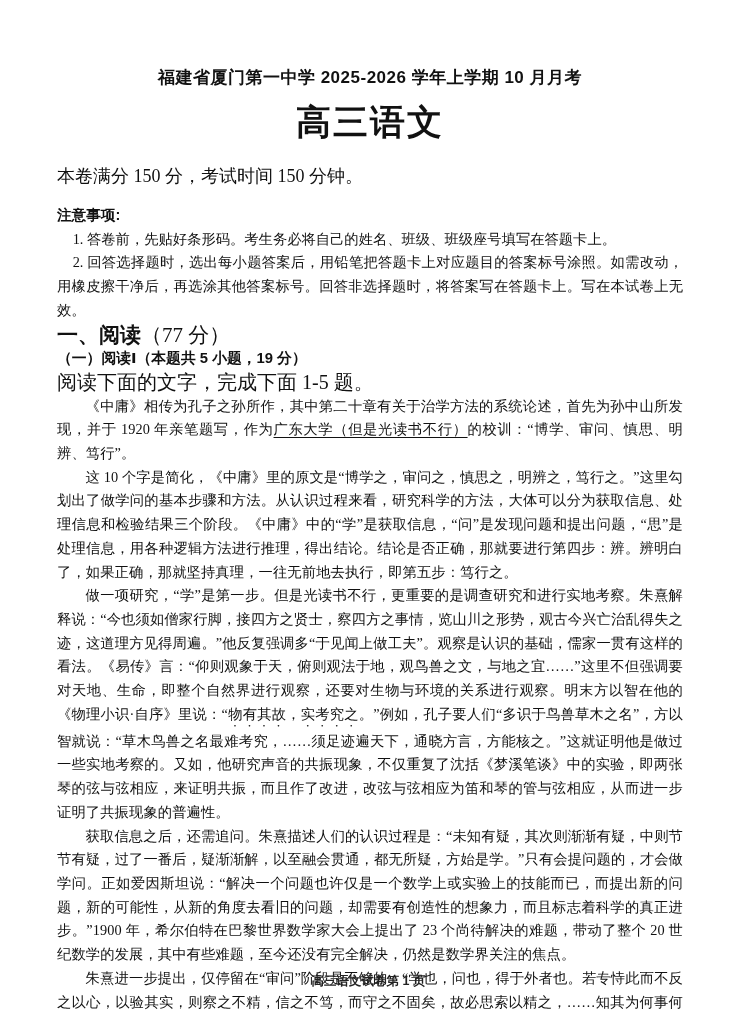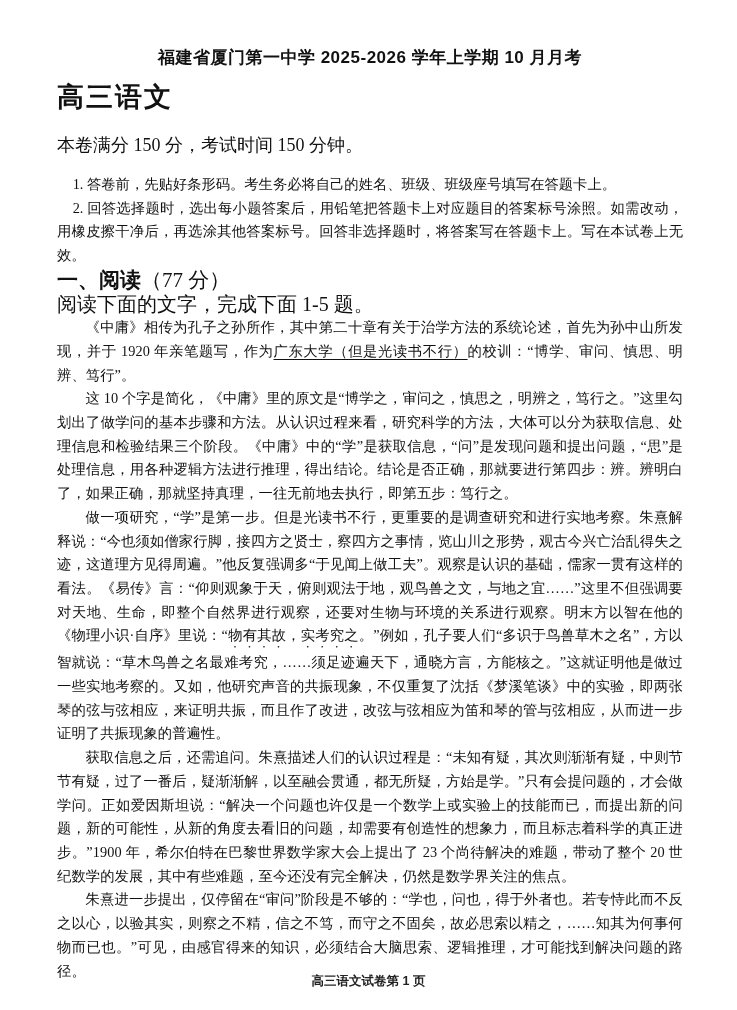--- a/index.html
+++ b/index.html
@@ -13,27 +13,27 @@
     padding: 46px 54px 0 57px;
     overflow: hidden;
     font-family: "Liberation Serif", "DejaVu Serif", serif;
   }
   .school-line {
     text-align: center;
     font-family: "Liberation Sans", "DejaVu Sans", sans-serif;
     font-weight: bold;
     font-size: 17px;
     letter-spacing: 0.5px;
-    margin: 0 0 10px 0;
+    margin: 20px 0 10px 0;
   }
   .exam-title {
-    text-align: left;
+    text-align: center;
     font-family: "Liberation Sans", "DejaVu Sans", sans-serif;
     font-weight: bold;
-    font-size: 27px;
+    font-size: 35px;
     letter-spacing: 2px;
     margin: 0 0 18px 0;
   }
   .meta-line {
     text-align: left;
     font-size: 18px;
     margin: 0 0 16px 0;
   }
   .notice-head {
     font-family: "Liberation Sans", "DejaVu Sans", sans-serif;
@@ -102,26 +102,28 @@
 
 <div class="page">
 
   <header>
     <div class="school-line">福建省厦门第一中学 2025-2026 学年上学期 10 月月考</div>
     <h1 class="exam-title">高三语文</h1>
     <div class="meta-line">本卷满分 150 分，考试时间 150 分钟。</div>
   </header>
 
   <section>
+    <div class="notice-head">注意事项:</div>
     <p class="notice-item">1. 答卷前，先贴好条形码。考生务必将自己的姓名、班级、班级座号填写在答题卡上。</p>
     <p class="notice-item">2. 回答选择题时，选出每小题答案后，用铅笔把答题卡上对应题目的答案标号涂照。如需改动，用橡皮擦干净后，再选涂其他答案标号。回答非选择题时，将答案写在答题卡上。写在本试卷上无效。</p>
   </section>
 
   <section>
     <div class="sec-title"><span class="b">一、阅读</span><span>（77 分）</span></div>
+    <p class="part-title">（一）阅读Ⅰ（本题共 5 小题，19 分）</p>
     <p class="intro-line">阅读下面的文字，完成下面 1-5 题。</p>
 
     <p class="body-par"><span>《中庸》相传为孔子之孙所作，其中第二十章有关于治学方法的系统论述，首先为孙中山所发现，并于 1920 年亲笔题写，作为</span><span class="u">广东大学（但是光读书不行）</span><span>的校训：“博学、审问、慎思、明辨、笃行”。</span></p>
     <p class="body-par"><span>这 10 个字是简化，《中庸》里的原文是“博学之，审问之，慎思之，明辨之，笃行之。”这里勾划出了做学问的基本步骤和方法。从认识过程来看，研究科学的方法，大体可以分为获取信息、处理信息和检验结果三个阶段。《中庸》中的“学”是获取信息，“问”是发现问题和提出问题，“思”是处理信息，用各种逻辑方法进行推理，得出结论。结论是否正确，那就要进行第四步：辨。辨明白了，如果正确，那就坚持真理，一往无前地去执行，即第五步：笃行之。</span></p>
     <p class="body-par"><span>做一项研究，“学”是第一步。但是光读书不行，更重要的是调查研究和进行实地考察。朱熹解释说：“今也须如僧家行脚，接四方之贤士，察四方之事情，览山川之形势，观古今兴亡治乱得失之迹，这道理方见得周遍。”他反复强调多“于见闻上做工夫”。观察是认识的基础，儒家一贯有这样的看法。《易传》言：“仰则观象于天，俯则观法于地，观鸟兽之文，与地之宜……”这里不但强调要对天地、生命，即整个自然界进行观察，还要对生物与环境的关系进行观察。明末方以智在他的《物理小识·自序》里说：“</span><span class="em-dots">物有其故</span><span>，</span><span class="em-dots">实考究之</span><span>。”例如，孔子要人们“多识于鸟兽草木之名”，方以智就说：“草木鸟兽之名最难考究，……须足迹遍天下，通晓方言，方能核之。”这就证明他是做过一些实地考察的。又如，他研究声音的共振现象，不仅重复了沈括《梦溪笔谈》中的实验，即两张琴的弦与弦相应，来证明共振，而且作了改进，改弦与弦相应为笛和琴的管与弦相应，从而进一步证明了共振现象的普遍性。</span></p>
     <p class="body-par"><span>获取信息之后，还需追问。朱熹描述人们的认识过程是：“未知有疑，其次则渐渐有疑，中则节节有疑，过了一番后，疑渐渐解，以至融会贯通，都无所疑，方始是学。”只有会提问题的，才会做学问。正如爱因斯坦说：“解决一个问题也许仅是一个数学上或实验上的技能而已，而提出新的问题，新的可能性，从新的角度去看旧的问题，却需要有创造性的想象力，而且标志着科学的真正进步。”1900 年，希尔伯特在巴黎世界数学家大会上提出了 23 个尚待解决的难题，带动了整个 20 世纪数学的发展，其中有些难题，至今还没有完全解决，仍然是数学界关注的焦点。</span></p>
     <p class="body-par"><span>朱熹进一步提出，仅停留在“审问”阶段是不够的：“学也，问也，得于外者也。若专恃此而不反之以心，以验其实，则察之不精，信之不笃，而守之不固矣，故必思索以精之，……知其为何事何物而已也。”可见，由感官得来的知识，必须结合大脑思索、逻辑推理，才可能找到解决问题的路径。</span></p>
 
   </section>
 

